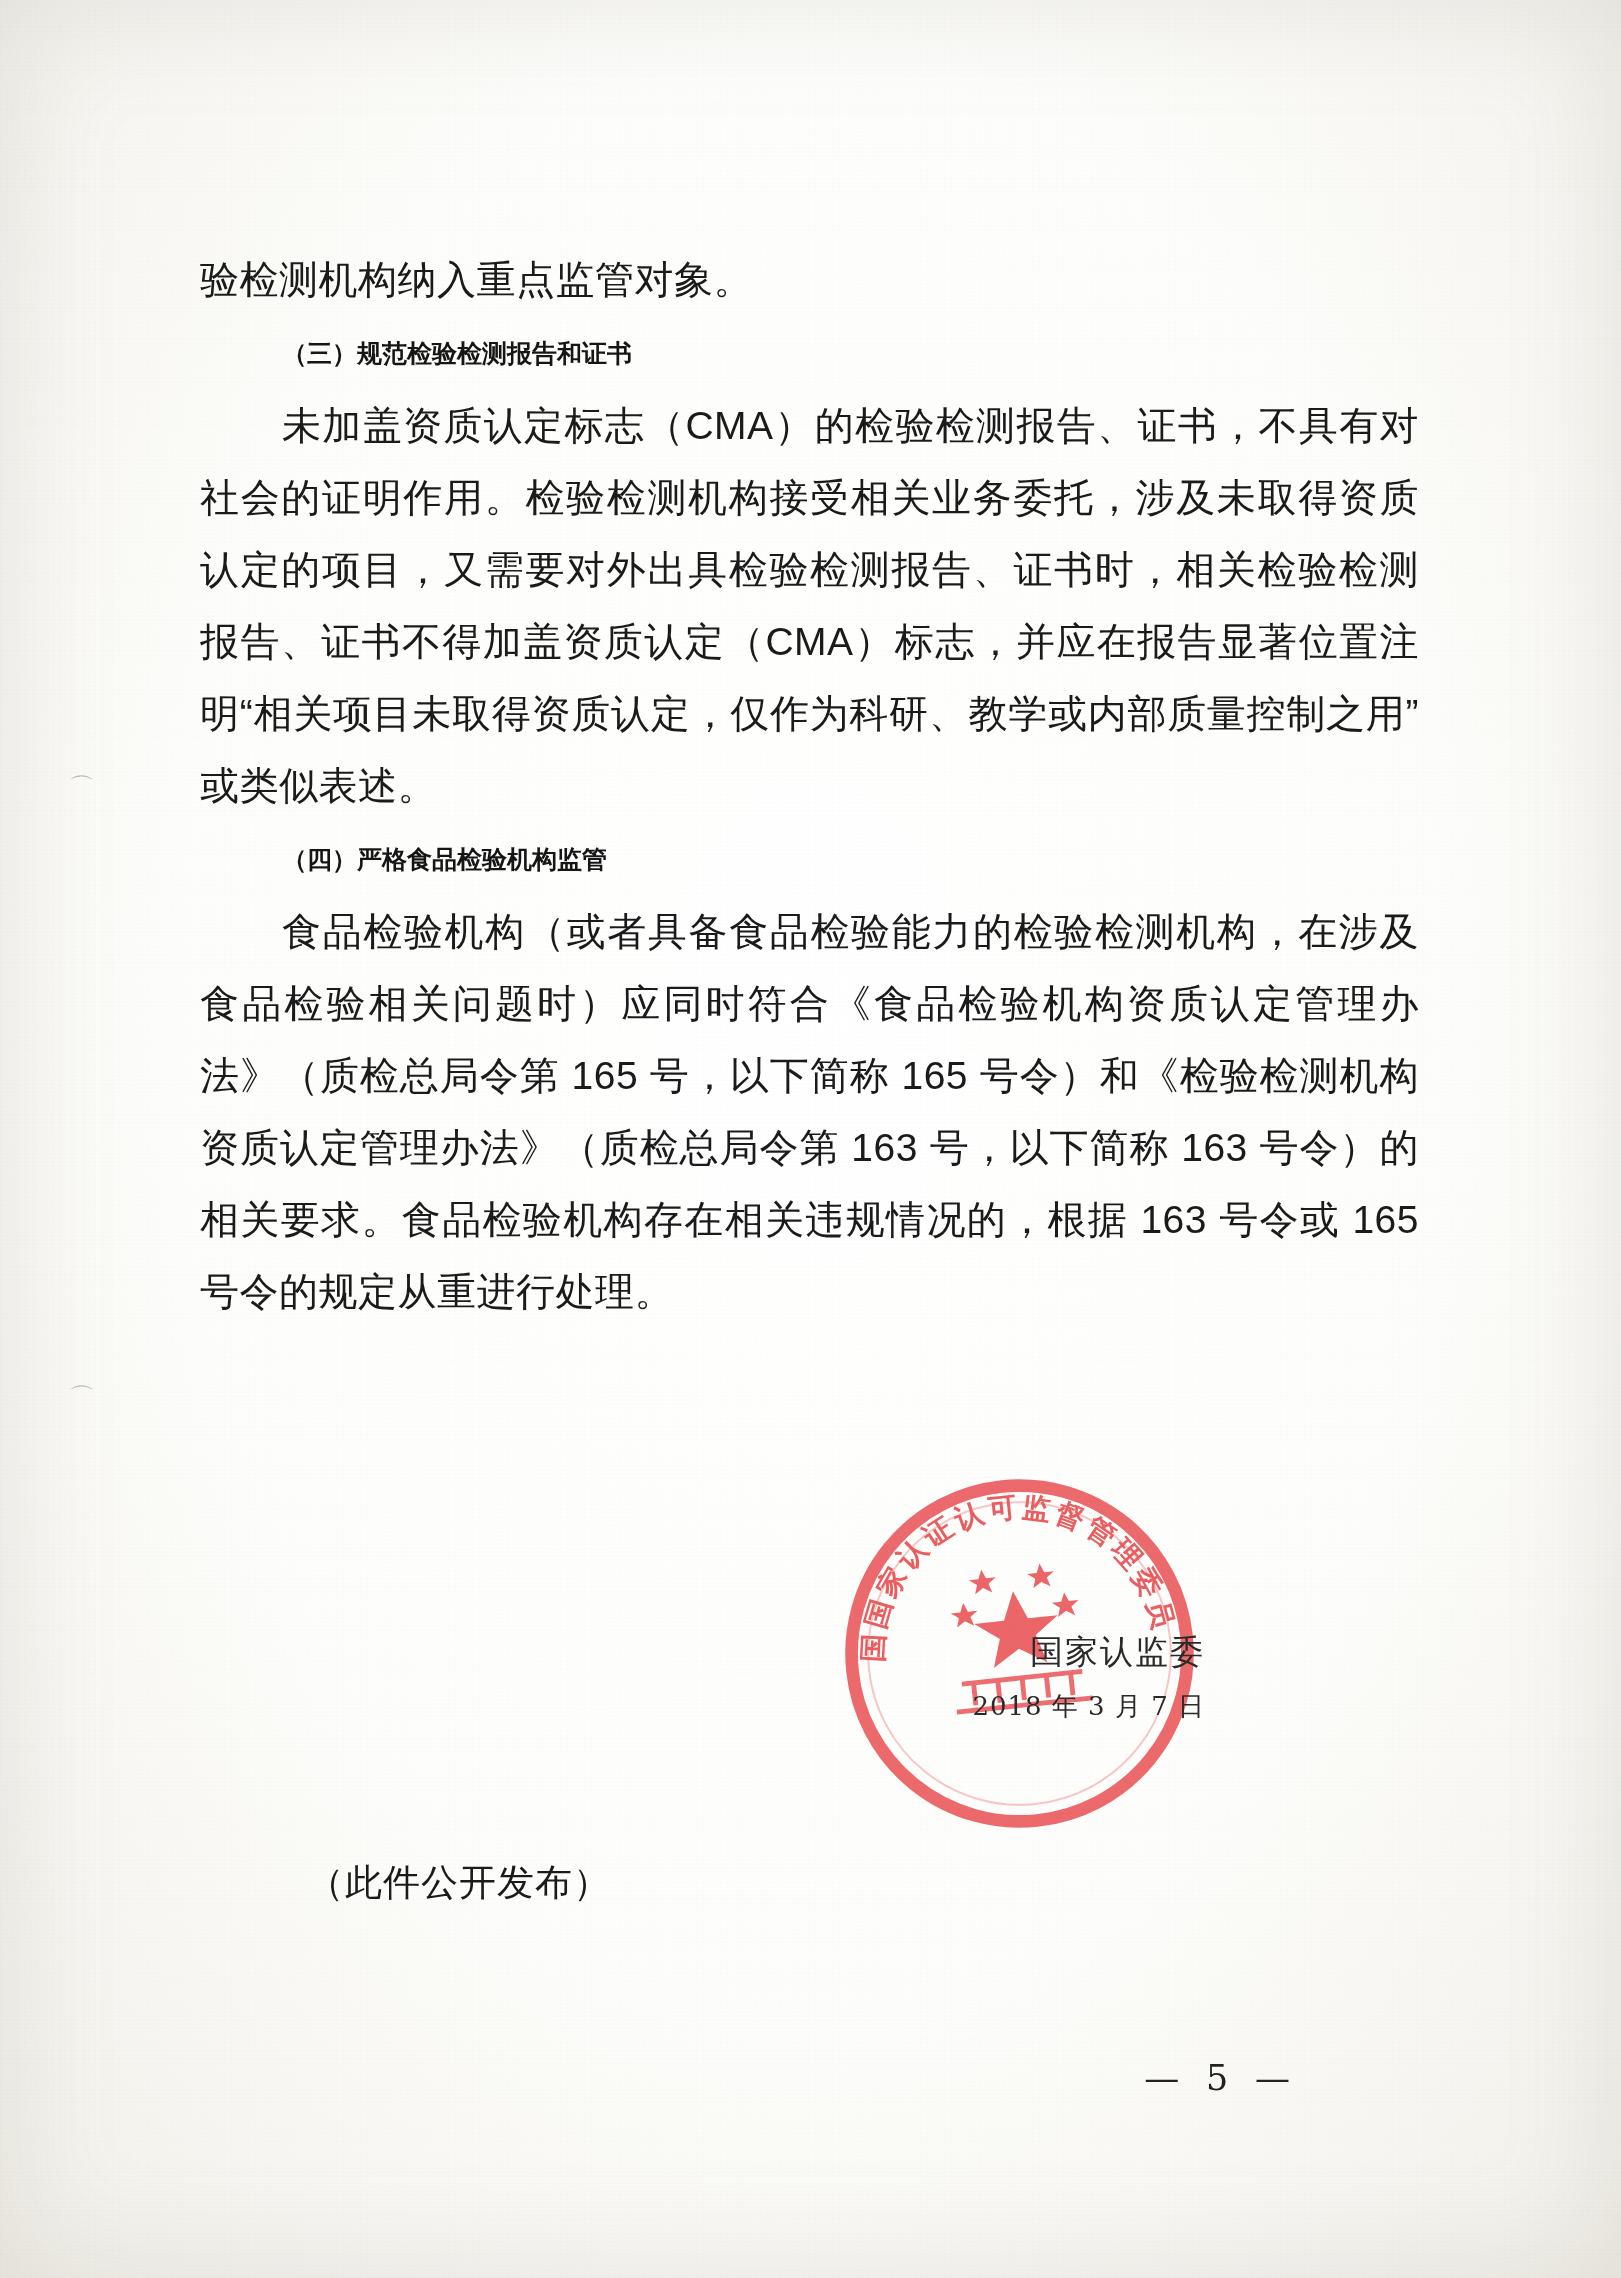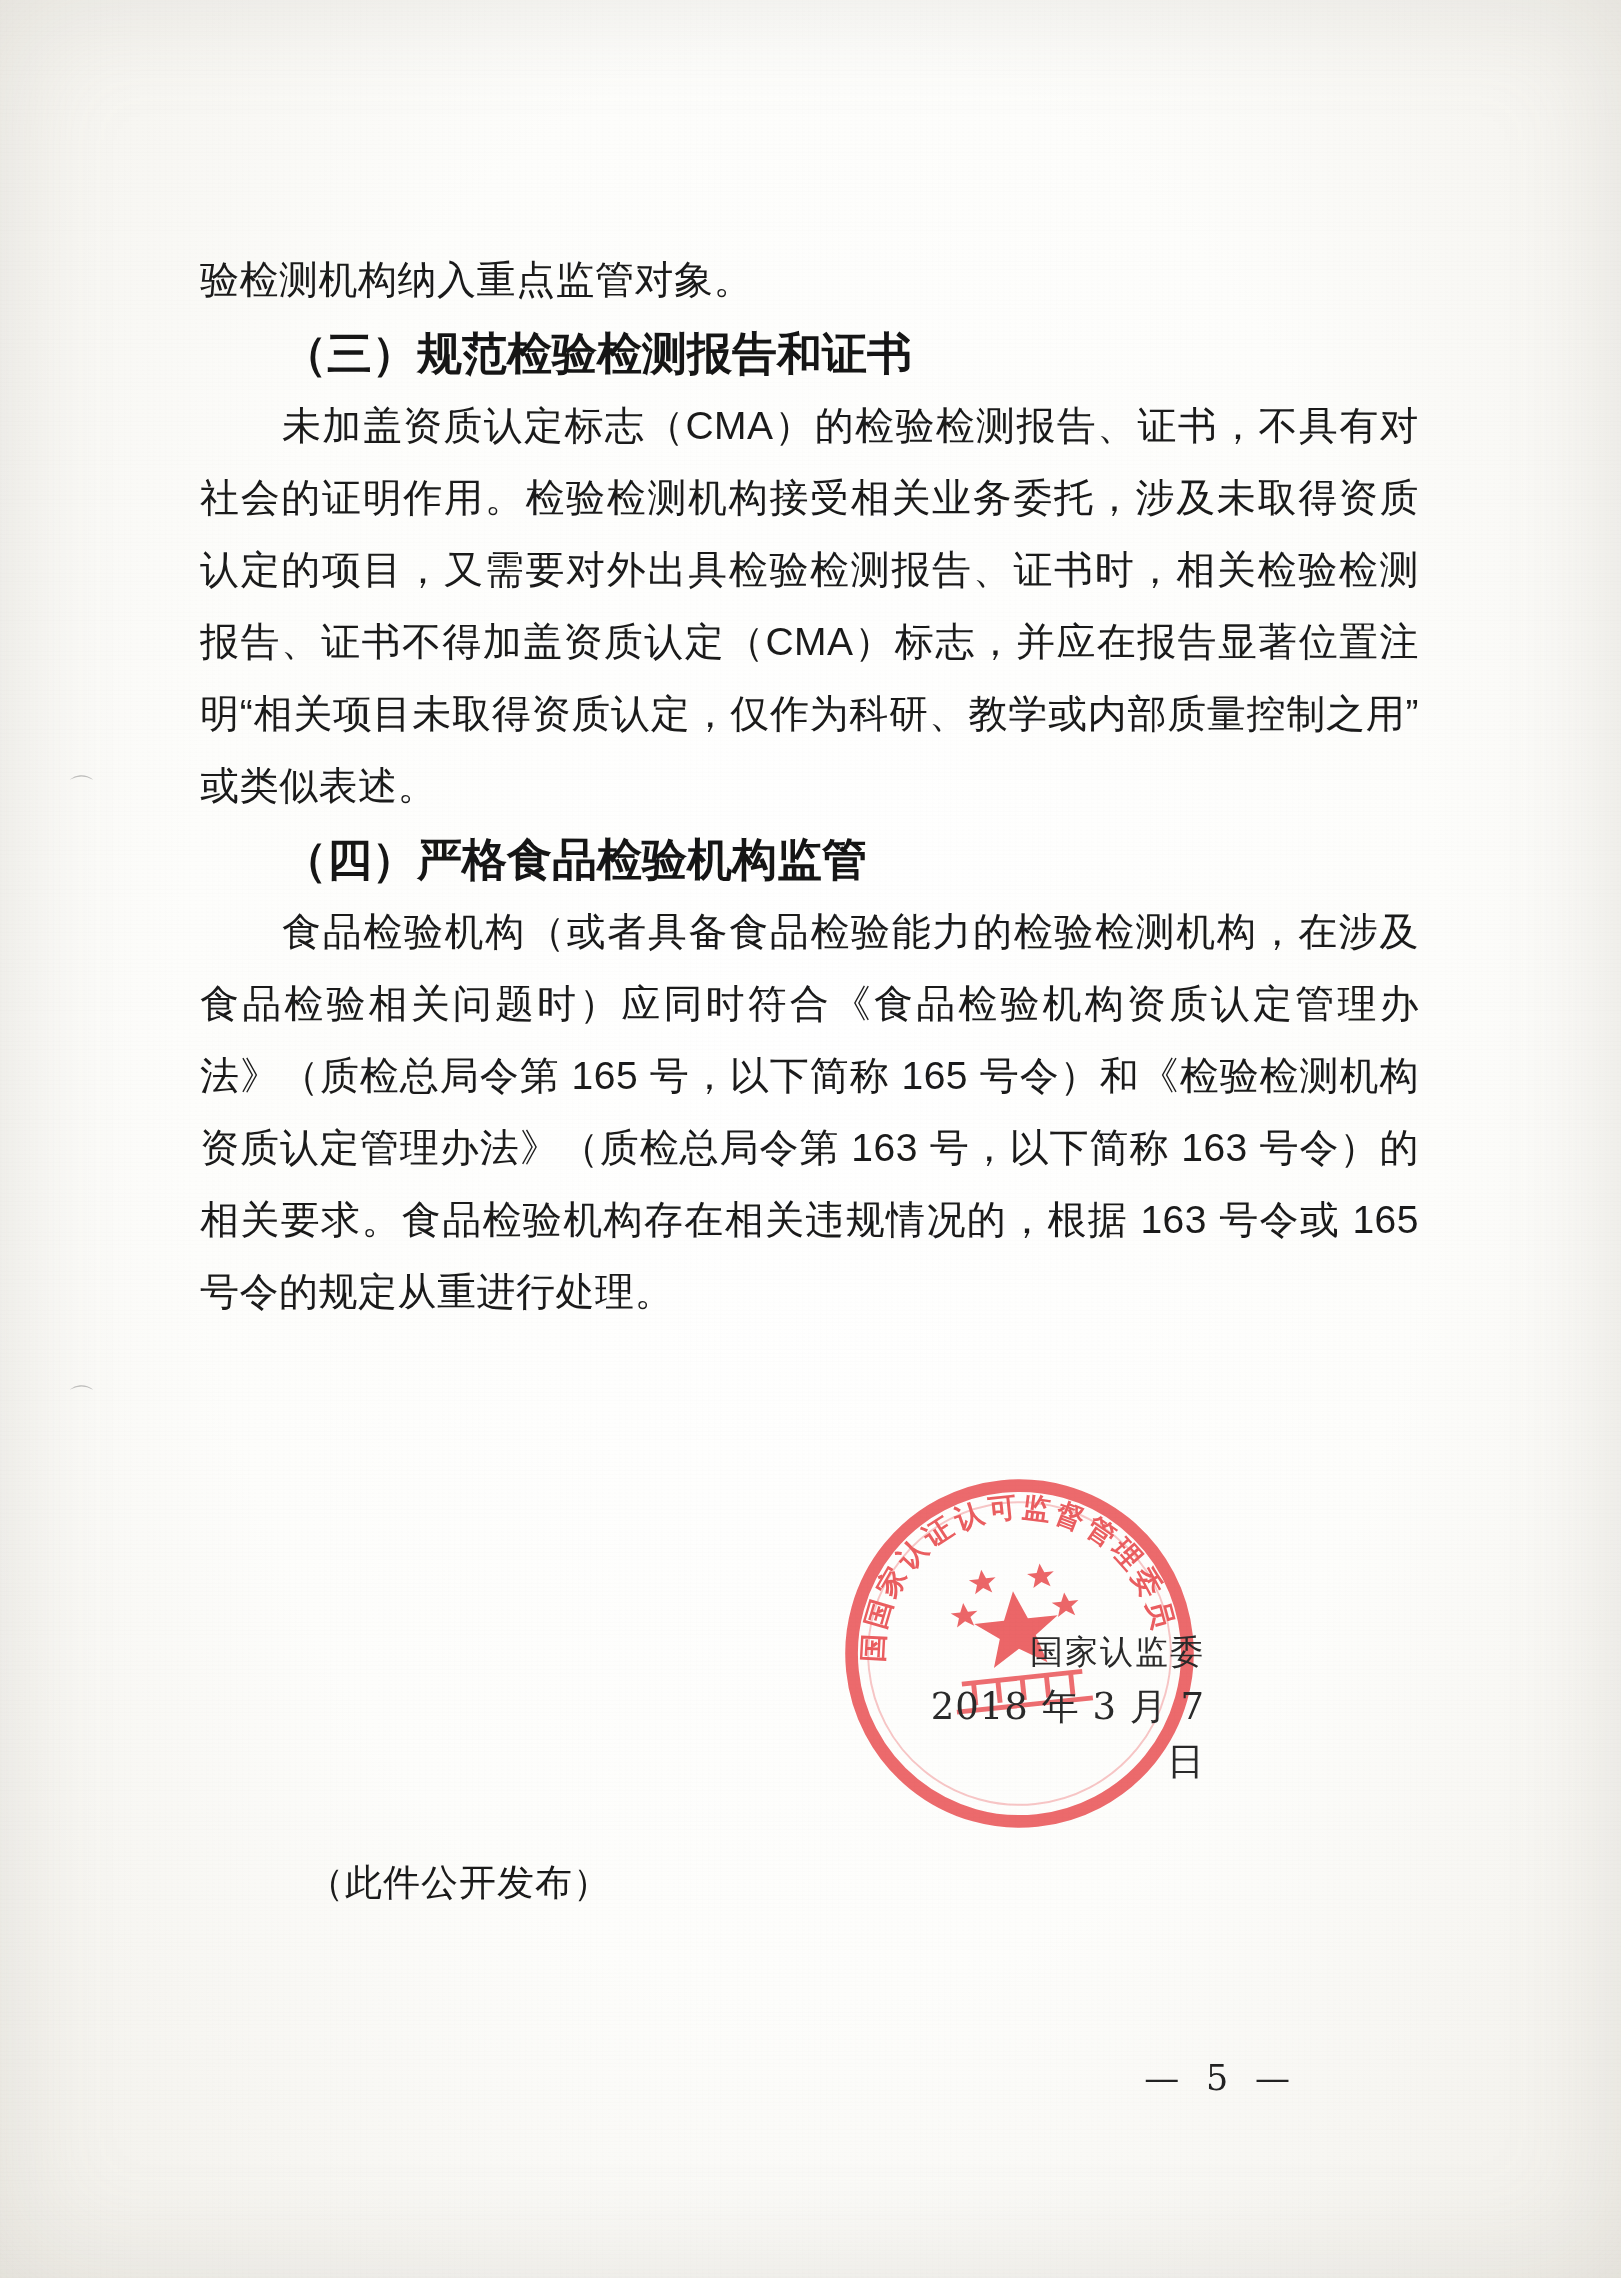--- a/index.html
+++ b/index.html
@@ -53,21 +53,21 @@
     color: #1b1b1b;
     letter-spacing: 0.5px;
     text-align: justify;
     margin: 0 0 2px 0;
     font-family: Liberation Sans, sans-serif;
   }
   .indent {
     text-indent: 82px;
   }
   .heading {
-    font-size: 45px;
+    font-size: 25px;
     line-height: 72px;
     color: #161616;
     text-indent: 82px;
     font-weight: 600;
     margin: 0;
   }
 
   
   .seal-wrap {
     position: absolute;
@@ -90,21 +90,21 @@
     left: 883px;
     top: 1624px;
     width: 322px;
     text-align: right;
     font-size: 33px;
     line-height: 55px;
     color: #2a2a2a;
     letter-spacing: 2px;
   }
   .sign-date {
-    font-size: 37px;
+    font-size: 26px;
     letter-spacing: 1px;
   }
 
   .public-note {
     position: absolute;
     left: 283px;
     top: 1858px;
     font-size: 37px;
     color: #1b1b1b;
     letter-spacing: 1px;

